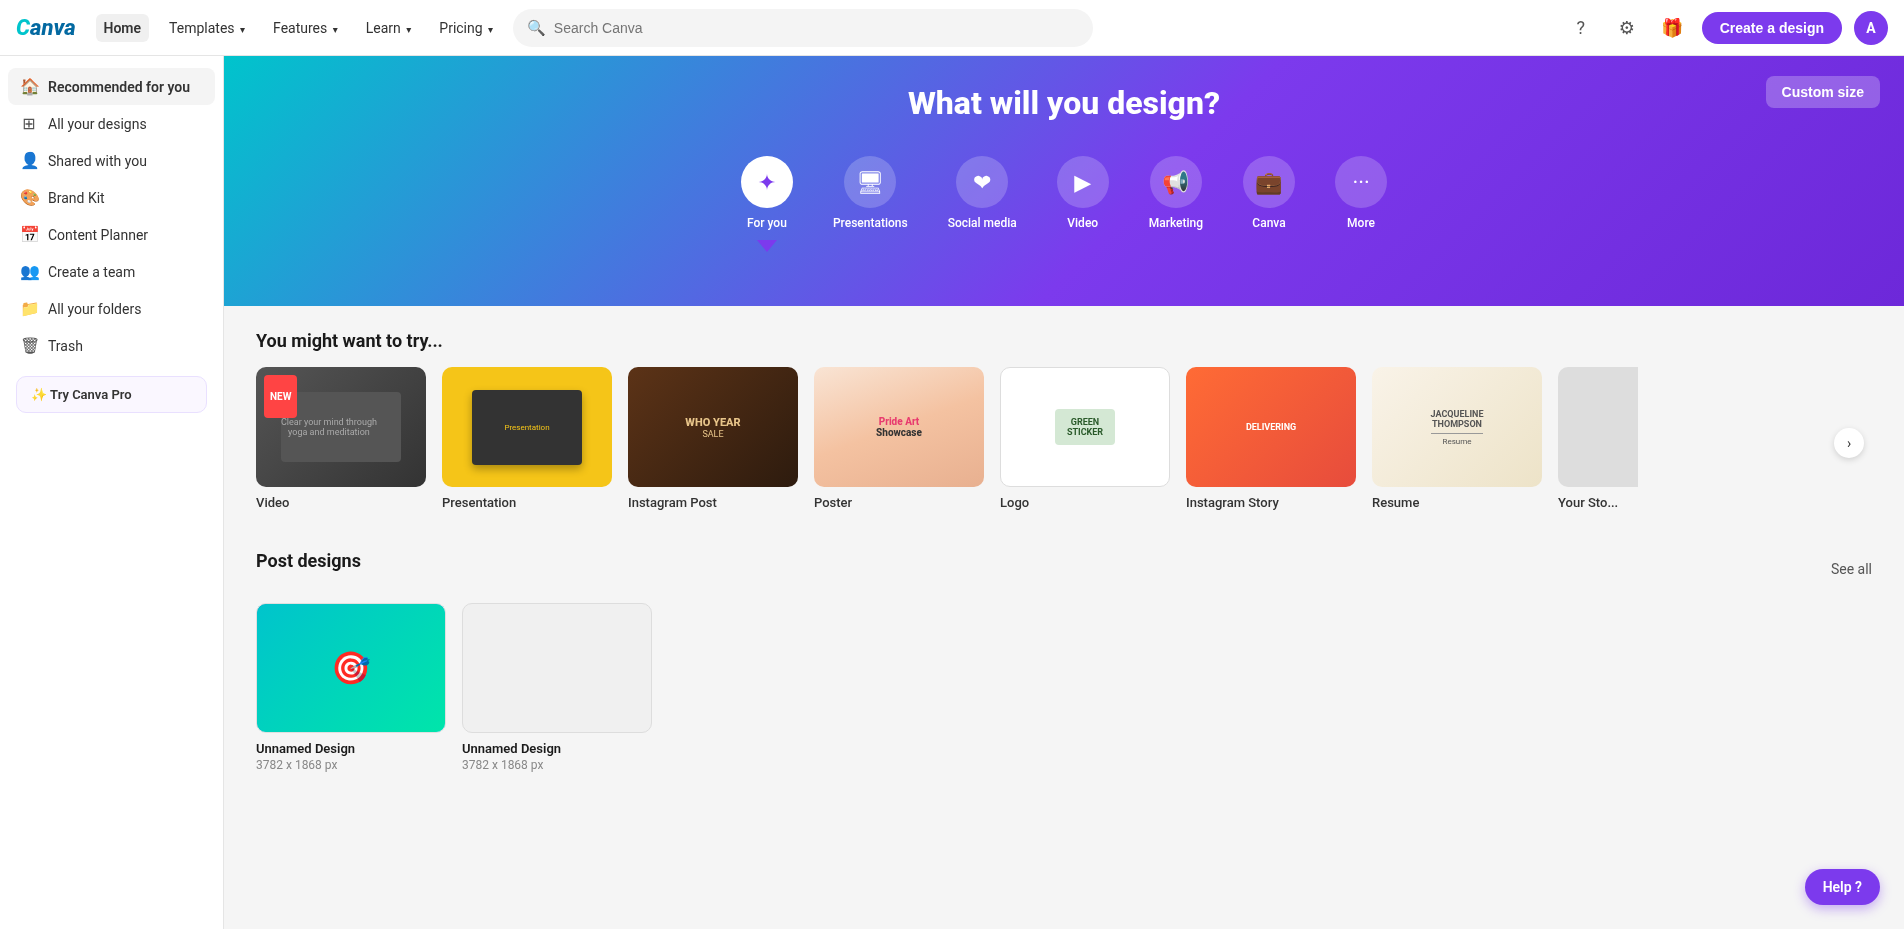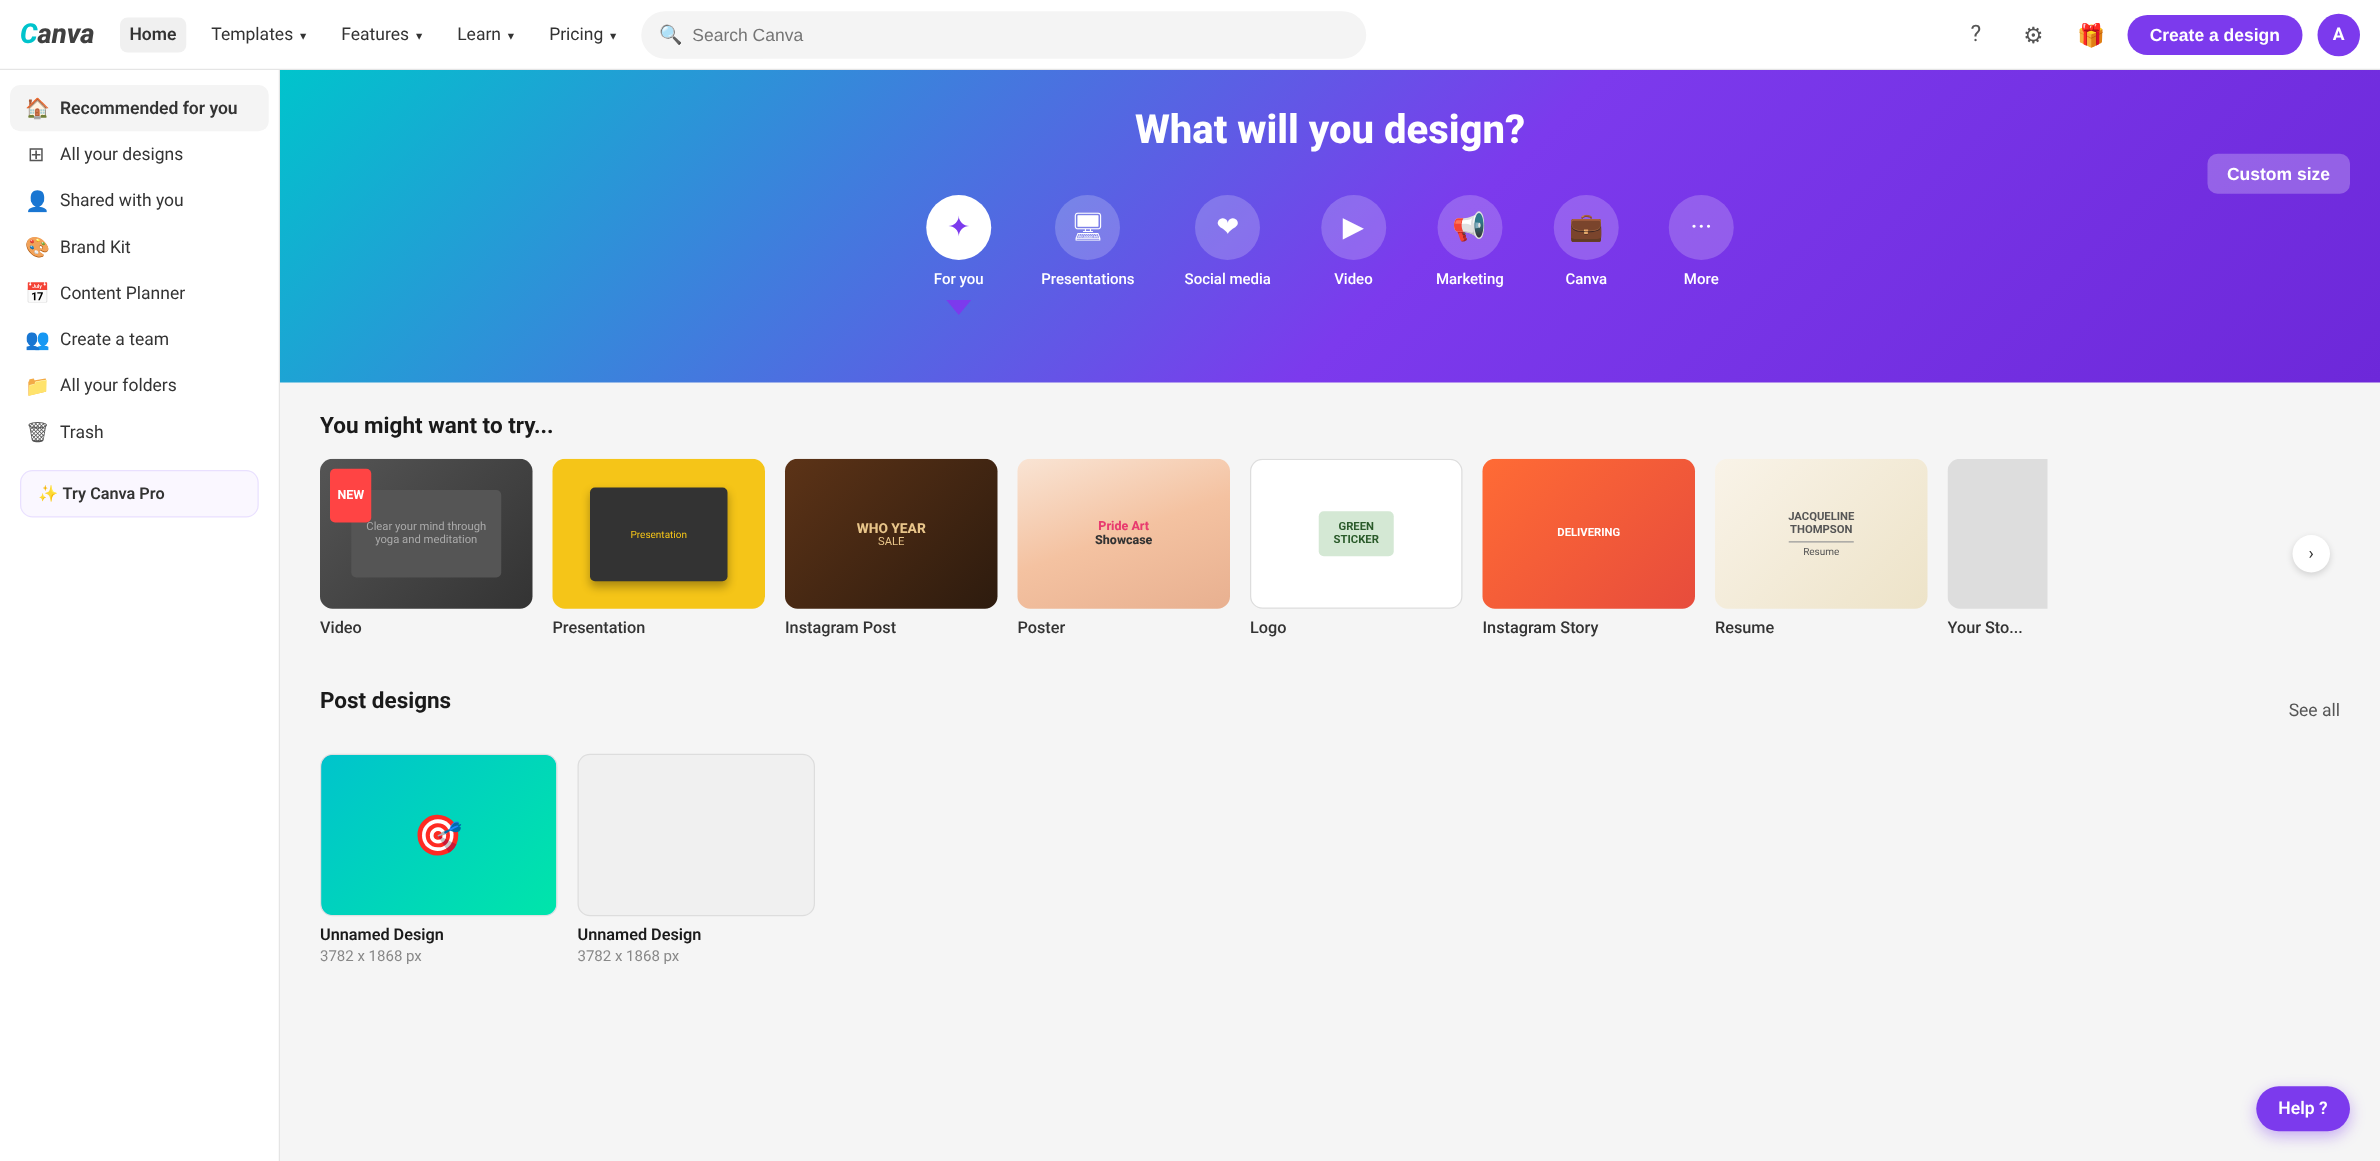--- a/index.html
+++ b/index.html
@@ -59,21 +59,21 @@
 
     
     .hero {
       background: linear-gradient(135deg, #00c4cc 0%, #7c3aed 55%, #6d28d9 100%);
       padding: 28px 32px 0 32px; position: relative; min-height: 250px;
     }
     .hero-title { color: #fff; font-size: 32px; font-weight: 800; text-align: center; margin-bottom: 24px; }
     .custom-size-btn {
       position: absolute; top: 20px; right: 24px;
       background: rgba(255,255,255,0.25); color: #fff; border: none; border-radius: 8px;
-      padding: 8px 16px; font-size: 14px; font-weight: 600; cursor: pointer; margin-top: 47px;
+      padding: 8px 16px; font-size: 14px; font-weight: 600; cursor: pointer;
     }
 
     
     .category-row { display: flex; justify-content: center; gap: 12px; padding-bottom: 0; }
     .category-item {
       display: flex; flex-direction: column; align-items: center; gap: 8px;
       cursor: pointer; padding: 10px 14px; border-radius: 10px; min-width: 80px;
     }
     .category-item.active-cat { position: relative; }
     .category-item.active-cat::after {
@@ -156,21 +156,21 @@
     .tmpl-video { background: linear-gradient(135deg, #555 0%, #333 100%); color: #fff; display: flex; align-items: center; justify-content: center; font-size: 11px; }
     .tmpl-logo { background: #fff; display: flex; align-items: center; justify-content: center; border: 1px solid #ddd; }
     .tmpl-insta-story { background: linear-gradient(135deg, #ff6b35, #e74c3c); display: flex; align-items: center; justify-content: center; }
     .tmpl-resume { background: linear-gradient(135deg, #f9f3e8, #ede3c8); display: flex; align-items: center; justify-content: center; }
   </style>
 </head>
 <body>
 
 <div class="topbar">
   <div class="topbar-logo">
-    <span style="color:#00c4cc">C</span><span style="color:#404040">anva</span>
+    <span style="color:#00c4cc">C</span><span style="color:#0369a1">anva</span>
   </div>
   <div class="nav-item active">Home</div>
   <div class="nav-item">Templates <span class="nav-chevron">▾</span></div>
   <div class="nav-item">Features <span class="nav-chevron">▾</span></div>
   <div class="nav-item">Learn <span class="nav-chevron">▾</span></div>
   <div class="nav-item">Pricing <span class="nav-chevron">▾</span></div>
 
   <div class="search-bar">
     <span style="color:#999; font-size:15px;">🔍</span>
     <input type="text" placeholder="Search Canva" style="">
@@ -275,21 +275,21 @@
 
       <div style="margin-bottom: 32px;">
         <div class="section-title">You might want to try...</div>
         <div style="position: relative;">
           <div class="cards-row">
 
             <div class="template-card">
               <div class="template-thumb tmpl-video">
                 <span class="new-badge">NEW</span>
                 <div style="color:#ccc; font-size:10px; text-align:center; padding:8px;">
-                  <div style="background:#555; width:120px; height:70px; border-radius:4px; display:flex; align-items:center; justify-content:center;">
+                  <div style="background:#555; width:120px; height:70px; border-radius:4px; display:flex; align-items:center; justify-content:flex-start;">
                     <div style="color:#aaa; font-size:9px; text-align:center;">Clear your mind through<br>yoga and meditation</div>
                   </div>
                 </div>
               </div>
               <div class="template-label">Video</div>
             </div>
 
             <div class="template-card">
               <div class="template-thumb" style="background:#f5c518; display:flex; align-items:center; justify-content:center;">
                 <div style="background:#333; width:110px; height:75px; border-radius:4px; display:flex; align-items:center; justify-content:center; box-shadow: 0 4px 8px rgba(0,0,0,0.3);">

